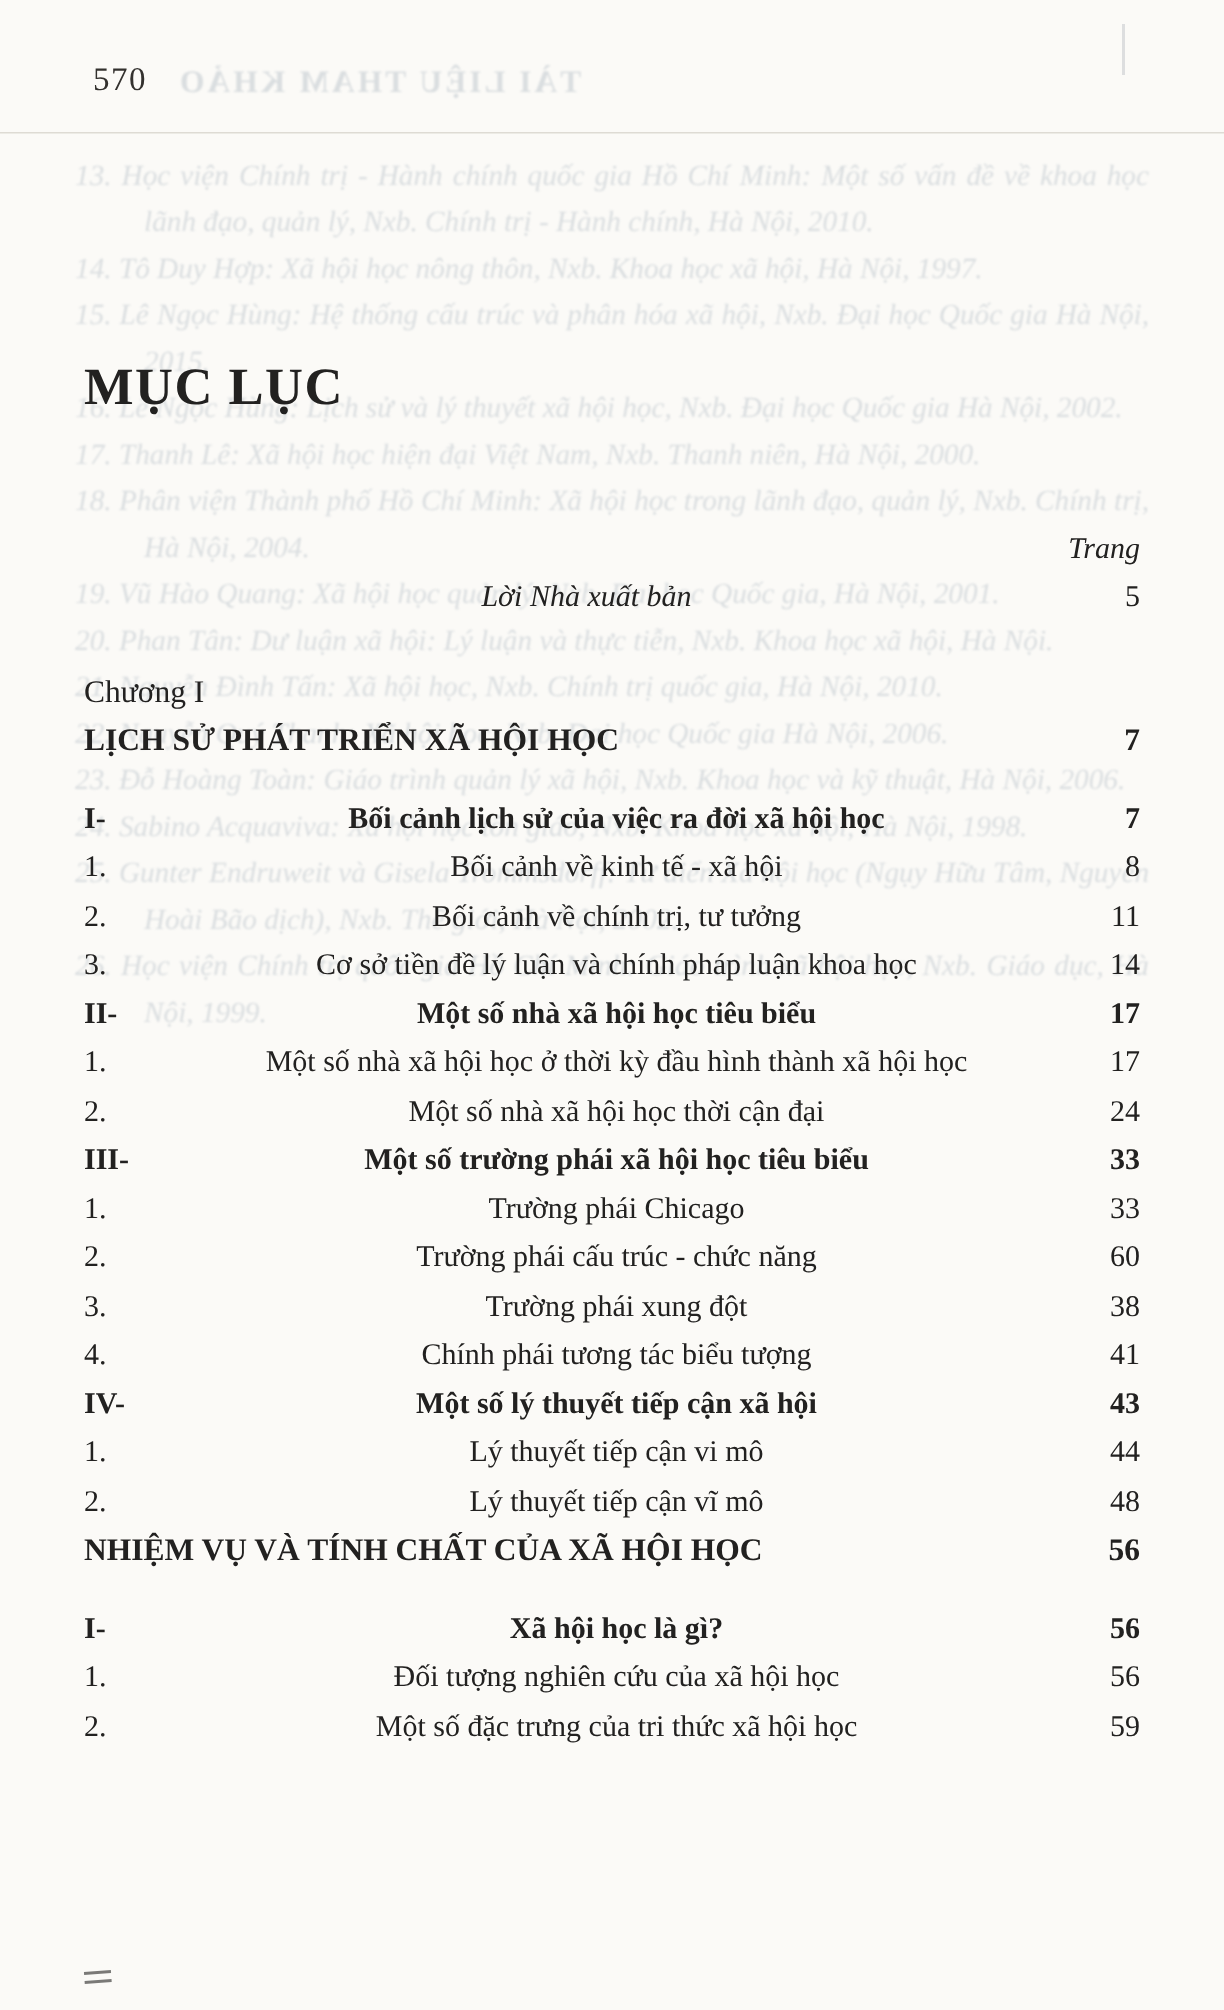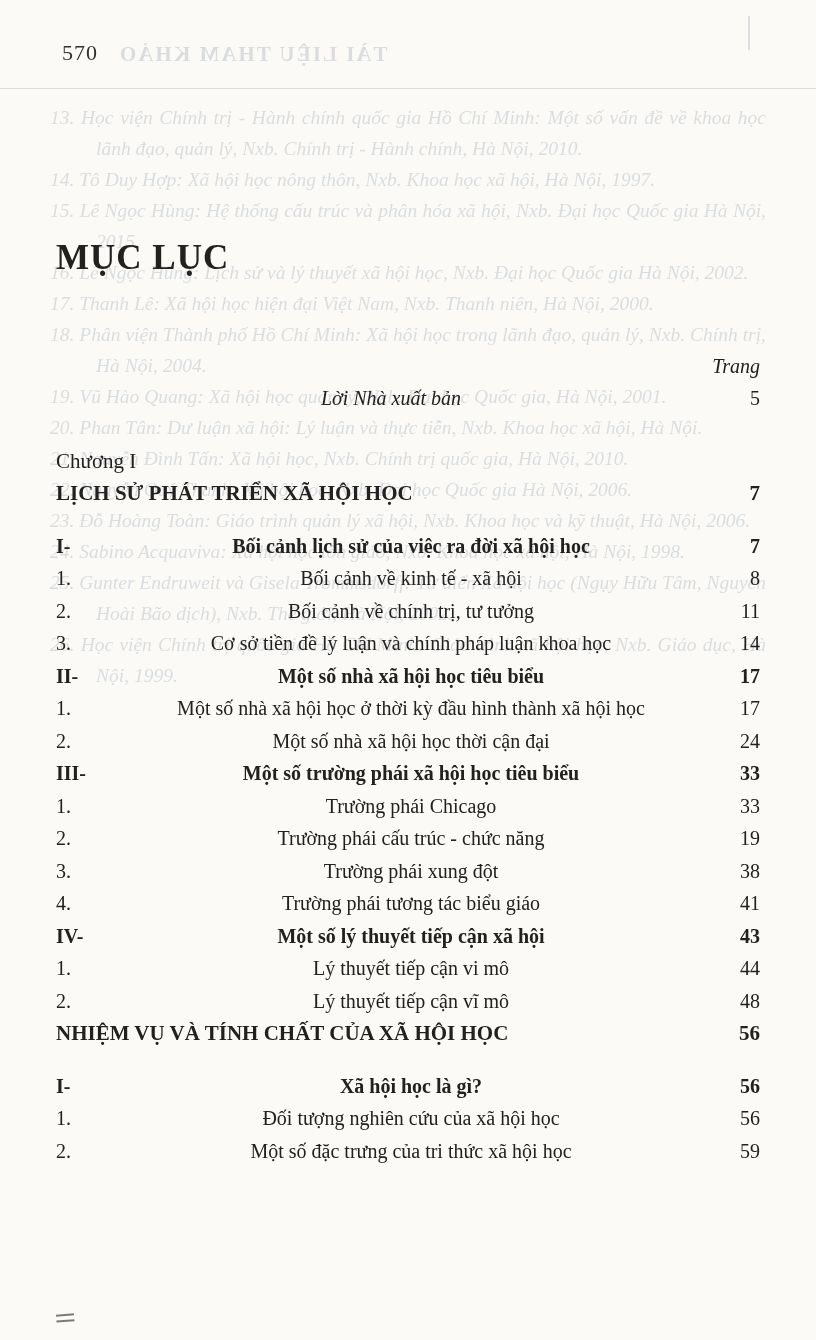--- a/index.html
+++ b/index.html
@@ -199,30 +199,30 @@
           <span class="pg">33</span>
         </div>
         <div class="row item">
           <span class="num">1.</span>
           <span class="text">Trường phái Chicago</span>
           <span class="pg">33</span>
         </div>
         <div class="row item">
           <span class="num">2.</span>
           <span class="text">Trường phái cấu trúc - chức năng</span>
-          <span class="pg">19</span>
+          <span class="pg">60</span>
         </div>
         <div class="row item">
           <span class="num">3.</span>
           <span class="text">Trường phái xung đột</span>
           <span class="pg">38</span>
         </div>
         <div class="row item">
           <span class="num">4.</span>
-          <span class="text">Trường phái tương tác biểu giáo</span>
+          <span class="text">Chính phái tương tác biểu tượng</span>
           <span class="pg">41</span>
         </div>
         <div class="row section">
           <span class="num">IV-</span>
           <span class="text">Một số lý thuyết tiếp cận xã hội</span>
           <span class="pg">43</span>
         </div>
         <div class="row item">
           <span class="num">1.</span>
           <span class="text">Lý thuyết tiếp cận vi mô</span>

